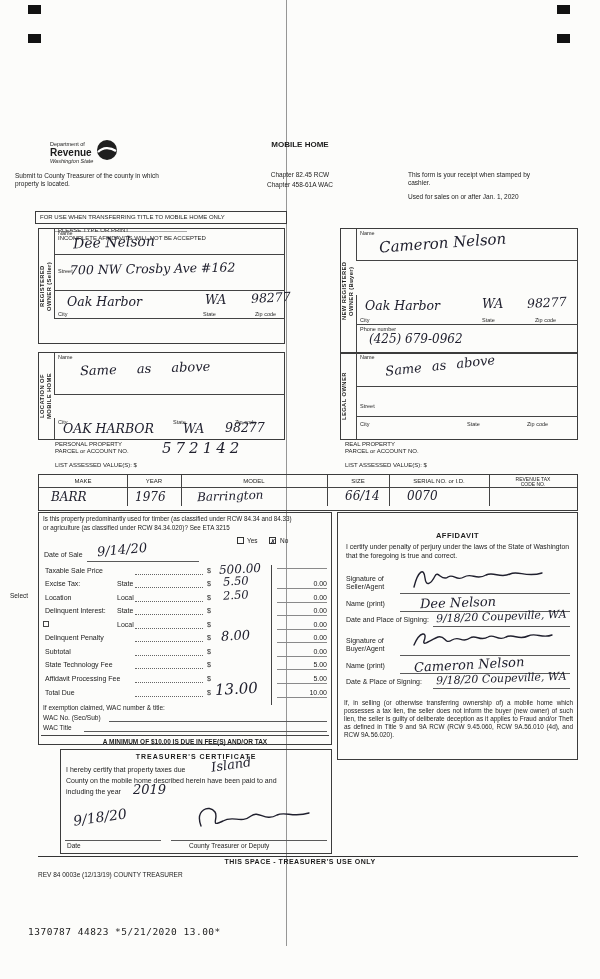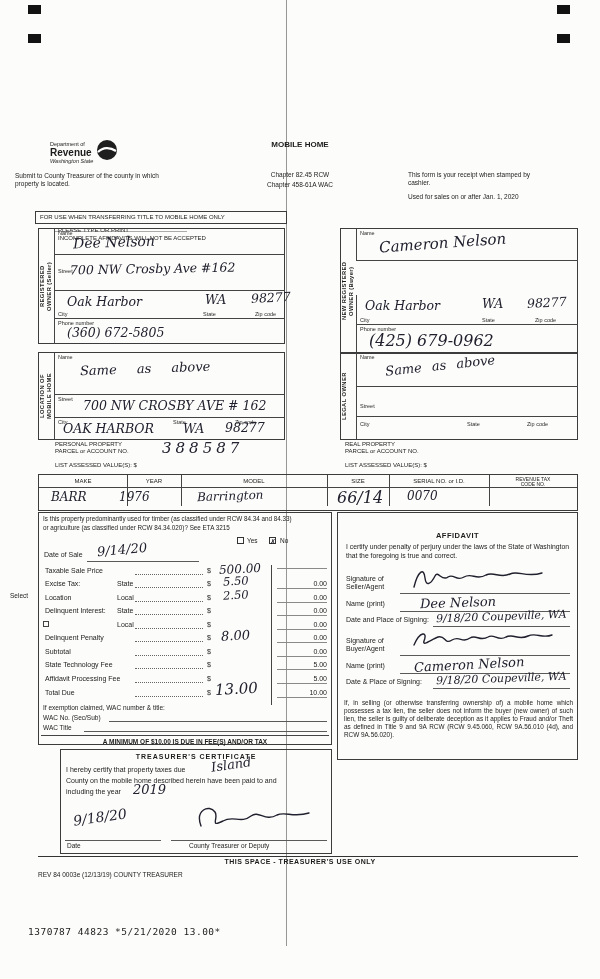--- a/index.html
+++ b/index.html
@@ -85,24 +85,20 @@
       <span class="hw" style="left:15px;top:8px;font-size:12.5px;transform:rotate(-1deg)">700 NW Crosby Ave #162</span>
     </div>
     <div class="row" style="left:15px;top:62px;width:231px;height:28px;border-left:1px solid #444;border-bottom:1px solid #444">
       <span class="hw" style="left:12px;top:5px;font-size:12.5px">Oak Harbor</span>
       <span class="hw" style="left:150px;top:3px;font-size:12.5px">WA</span>
       <span class="hw" style="left:196px;top:1px;font-size:12.5px;transform:rotate(-3deg)">98277</span>
       <span class="flabel" style="left:3px;bottom:1px">City</span>
       <span class="flabel" style="left:148px;bottom:1px">State</span>
       <span class="flabel" style="left:200px;bottom:1px">Zip code</span>
     </div>
-    <div class="row" style="left:15px;top:90px;width:231px;height:25px;border-left:1px solid #444">
-      <span class="flabel" style="left:3px;top:1px">Phone number</span>
-      <span class="hw" style="left:12px;top:8px;font-size:12.5px">(360) 672-5805</span>
-    </div>
   </div>
 
   <div class="box" style="left:340px;top:228px;width:238px;height:126px">
     <div class="vlabel" style="left:0;top:0;width:15px;height:124px">
       <span>NEW REGISTERED</span>
       <span>OWNER (Buyer)</span>
     </div>
     <div class="row" style="left:15px;top:0;width:222px;height:32px;border-left:1px solid #444;border-bottom:1px solid #444">
       <span class="flabel" style="left:3px;top:1px">Name</span>
       <span class="hw" style="left:22px;top:7px;font-size:15px;transform:rotate(-4deg)">Cameron Nelson</span>
@@ -110,36 +106,32 @@
     <div class="row" style="left:15px;top:66px;width:222px;height:30px;border-left:1px solid #444;border-bottom:1px solid #444">
       <span class="hw" style="left:8px;top:5px;font-size:12.5px">Oak Harbor</span>
       <span class="hw" style="left:125px;top:3px;font-size:12.5px">WA</span>
       <span class="hw" style="left:170px;top:2px;font-size:12.5px;transform:rotate(-3deg)">98277</span>
       <span class="flabel" style="left:3px;bottom:1px">City</span>
       <span class="flabel" style="left:125px;bottom:1px">State</span>
       <span class="flabel" style="left:178px;bottom:1px">Zip code</span>
     </div>
     <div class="row" style="left:15px;top:96px;width:222px;height:28px;border-left:1px solid #444">
       <span class="flabel" style="left:3px;top:1px">Phone number</span>
-      <span class="hw" style="left:12px;top:8px;font-size:16px">(425) 679-0962</span>
+      <span class="hw" style="left:12px;top:8px;font-size:12px">(425) 679-0962</span>
     </div>
   </div>
 
   <div class="box" style="left:38px;top:352px;width:247px;height:88px">
     <div class="vlabel" style="left:0;top:0;width:15px;height:86px">
       <span>LOCATION OF</span>
       <span>MOBILE HOME</span>
     </div>
     <div class="row" style="left:15px;top:0;width:231px;height:42px;border-left:1px solid #444;border-bottom:1px solid #444">
       <span class="flabel" style="left:3px;top:1px">Name</span>
       <span class="hw" style="left:25px;top:9px;font-size:13px;word-spacing:16px;transform:rotate(-2deg)">Same as above</span>
-    </div>
-    <div class="row" style="left:15px;top:42px;width:231px;height:23px;border-left:1px solid #444;border-bottom:1px solid #444">
-      <span class="flabel" style="left:3px;top:1px">Street</span>
-      <span class="hw" style="left:28px;top:5px;font-size:12.5px">700 NW CROSBY AVE # 162</span>
     </div>
     <div class="row" style="left:15px;top:65px;width:231px;height:21px;border-left:1px solid #444">
       <span class="flabel" style="left:3px;top:1px">City</span>
       <span class="flabel" style="left:118px;top:1px">State</span>
       <span class="flabel" style="left:180px;top:1px">Zip code</span>
       <span class="hw" style="left:8px;top:5px;font-size:12.5px">OAK HARBOR</span>
       <span class="hw" style="left:128px;top:5px;font-size:12.5px">WA</span>
       <span class="hw" style="left:170px;top:4px;font-size:12.5px">98277</span>
     </div>
   </div>
@@ -157,44 +149,44 @@
     </div>
     <div class="row" style="left:15px;top:64px;width:222px;height:22px;border-left:1px solid #444">
       <span class="flabel" style="left:3px;top:4px">City</span>
       <span class="flabel" style="left:110px;top:4px">State</span>
       <span class="flabel" style="left:170px;top:4px">Zip code</span>
     </div>
   </div>
 
   <div class="abs t6" style="left:55px;top:441px">PERSONAL PROPERTY</div>
   <div class="abs t6" style="left:55px;top:448px">PARCEL or ACCOUNT NO.</div>
-  <span class="hw" style="left:162px;top:441px;font-size:15px;letter-spacing:4px">388587</span>
+  <span class="hw" style="left:162px;top:441px;font-size:15px;letter-spacing:4px">572142</span>
   <div class="abs t6" style="left:55px;top:462px">LIST ASSESSED VALUE(S): $</div>
   <div class="abs t6" style="left:345px;top:441px">REAL PROPERTY</div>
   <div class="abs t6" style="left:345px;top:448px">PARCEL or ACCOUNT NO.</div>
   <div class="abs t6" style="left:345px;top:462px">LIST ASSESSED VALUE(S): $</div>
 
   <div class="box" style="left:38px;top:474px;width:540px;height:37px">
     <div class="uline" style="left:0;top:12px;width:538px;background:#444"></div>
     <div class="abs" style="left:88px;top:0;width:1px;height:31px;background:#444"></div>
     <div class="abs" style="left:142px;top:0;width:1px;height:31px;background:#444"></div>
     <div class="abs" style="left:288px;top:0;width:1px;height:31px;background:#444"></div>
     <div class="abs" style="left:350px;top:0;width:1px;height:31px;background:#444"></div>
     <div class="abs" style="left:450px;top:0;width:1px;height:31px;background:#444"></div>
     <div class="abs t6 c" style="left:0;top:3px;width:88px">MAKE</div>
     <div class="abs t6 c" style="left:88px;top:3px;width:54px">YEAR</div>
     <div class="abs t6 c" style="left:142px;top:3px;width:146px">MODEL</div>
     <div class="abs t6 c" style="left:288px;top:3px;width:62px">SIZE</div>
     <div class="abs t6 c" style="left:350px;top:3px;width:100px">SERIAL NO. or I.D.</div>
     <div class="abs c" style="left:450px;top:1px;width:88px;font-size:5px">REVENUE TAX</div>
     <div class="abs c" style="left:450px;top:6px;width:88px;font-size:5px">CODE NO.</div>
     <span class="hw" style="left:12px;top:16px;font-size:12px">BARR</span>
-    <span class="hw" style="left:80px;top:16px;font-size:12px">1976</span>
+    <span class="hw" style="left:96px;top:16px;font-size:12px">1976</span>
     <span class="hw" style="left:158px;top:15px;font-size:12px;transform:rotate(-2deg)">Barrington</span>
-    <span class="hw" style="left:298px;top:15px;font-size:16px">66/14</span>
+    <span class="hw" style="left:306px;top:15px;font-size:12px">66/14</span>
     <span class="hw" style="left:368px;top:15px;font-size:12px">0070</span>
     <span class="hw" style="left:470px;top:15px;font-size:12px"></span>
   </div>
 
   <div class="abs t65" style="left:10px;top:592px">Select</div>
 
   <div class="box" style="left:38px;top:512px;width:294px;height:233px">
     <div class="abs" style="left:4px;top:2px;width:252px;font-size:6.3px;line-height:1.35">Is this property predominantly used for timber (as classified under RCW 84.34 and 84.33) or agriculture (as classified under RCW 84.34.020)? See ETA 3215</div>
     <div class="cb" style="left:198px;top:24px"></div>
     <span class="abs t65" style="left:208px;top:24px">Yes</span>

